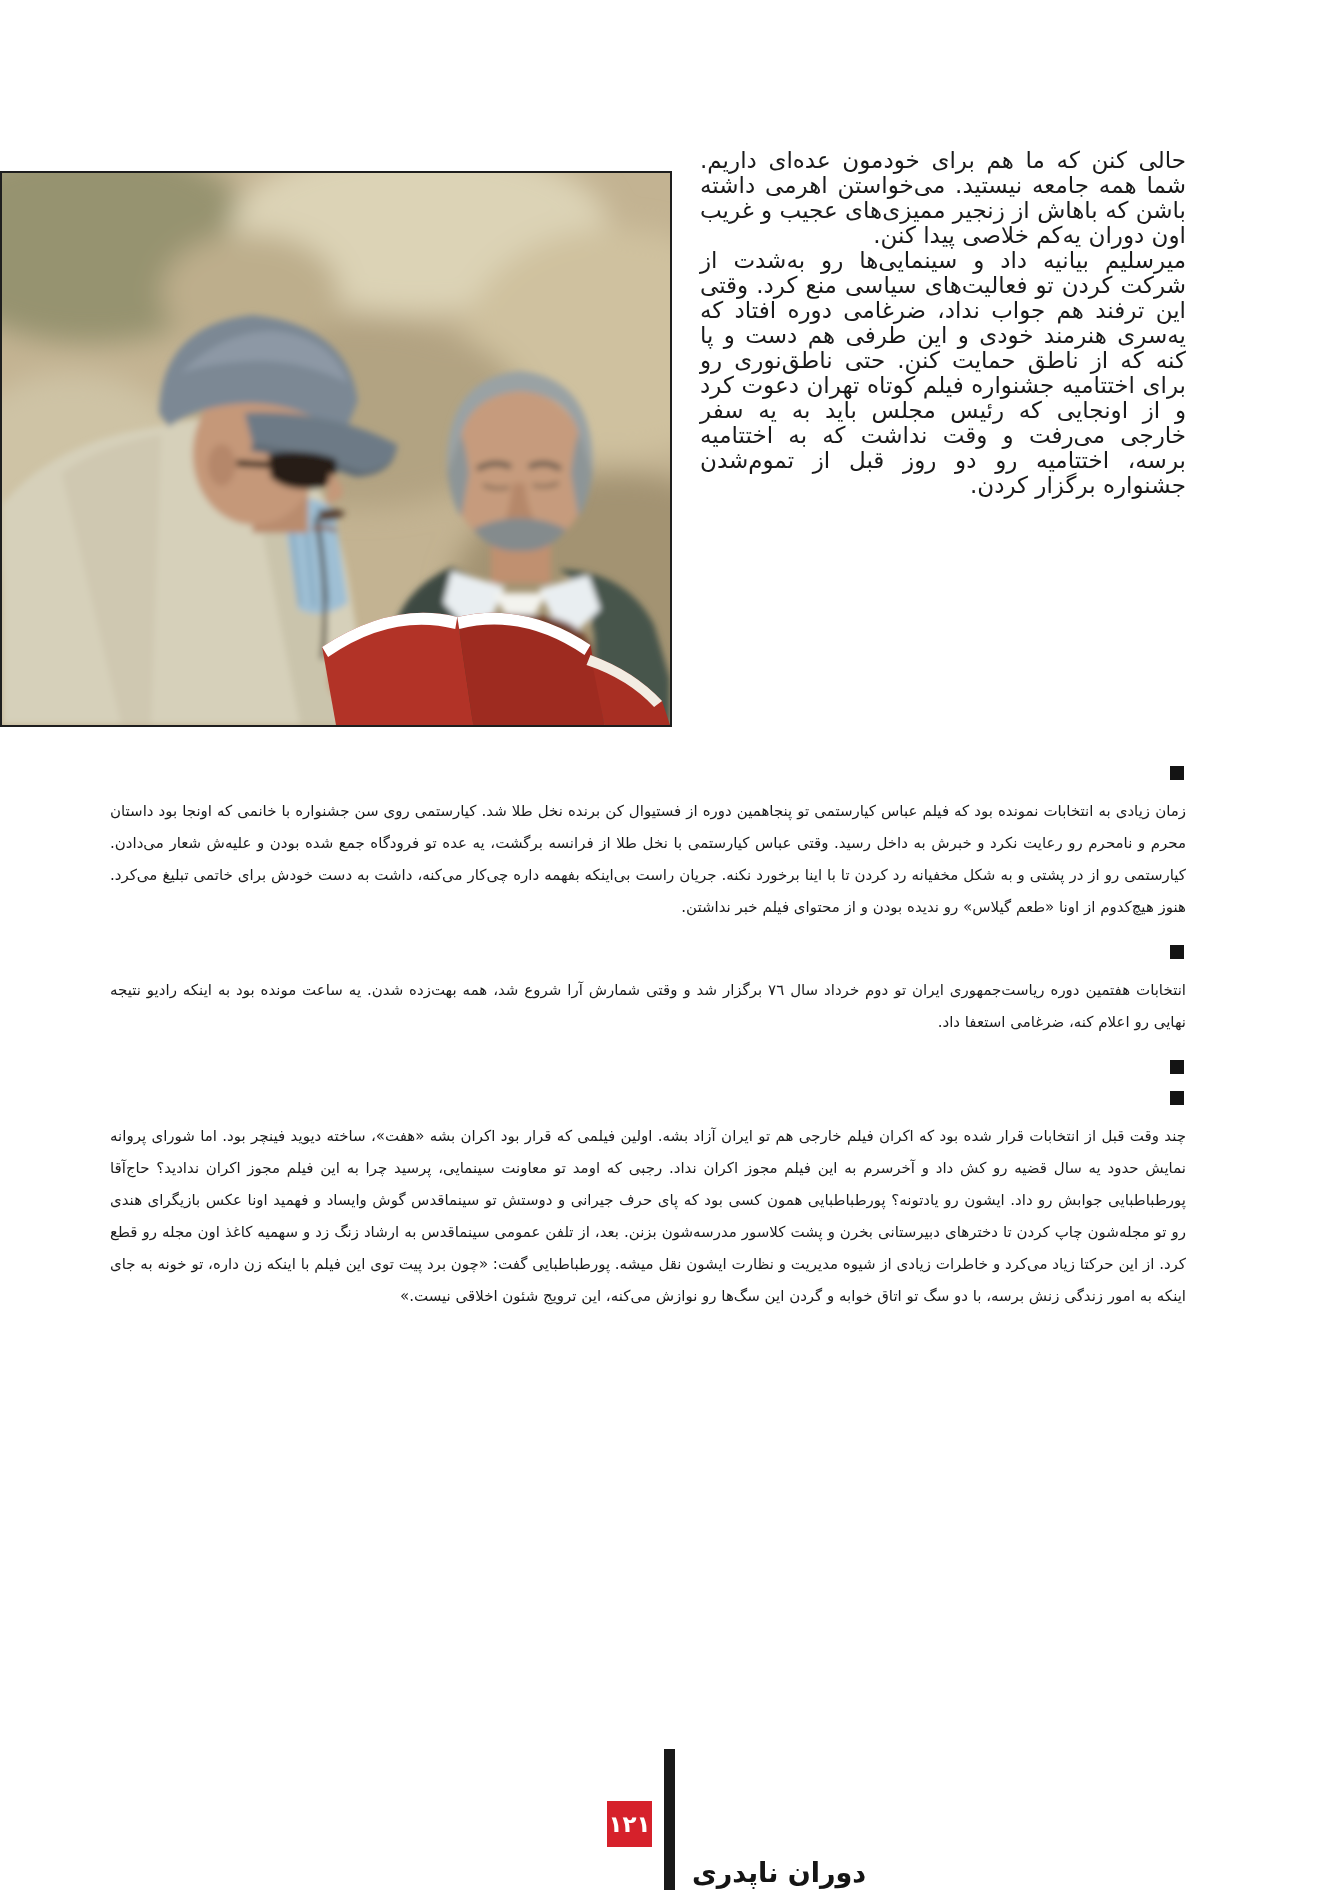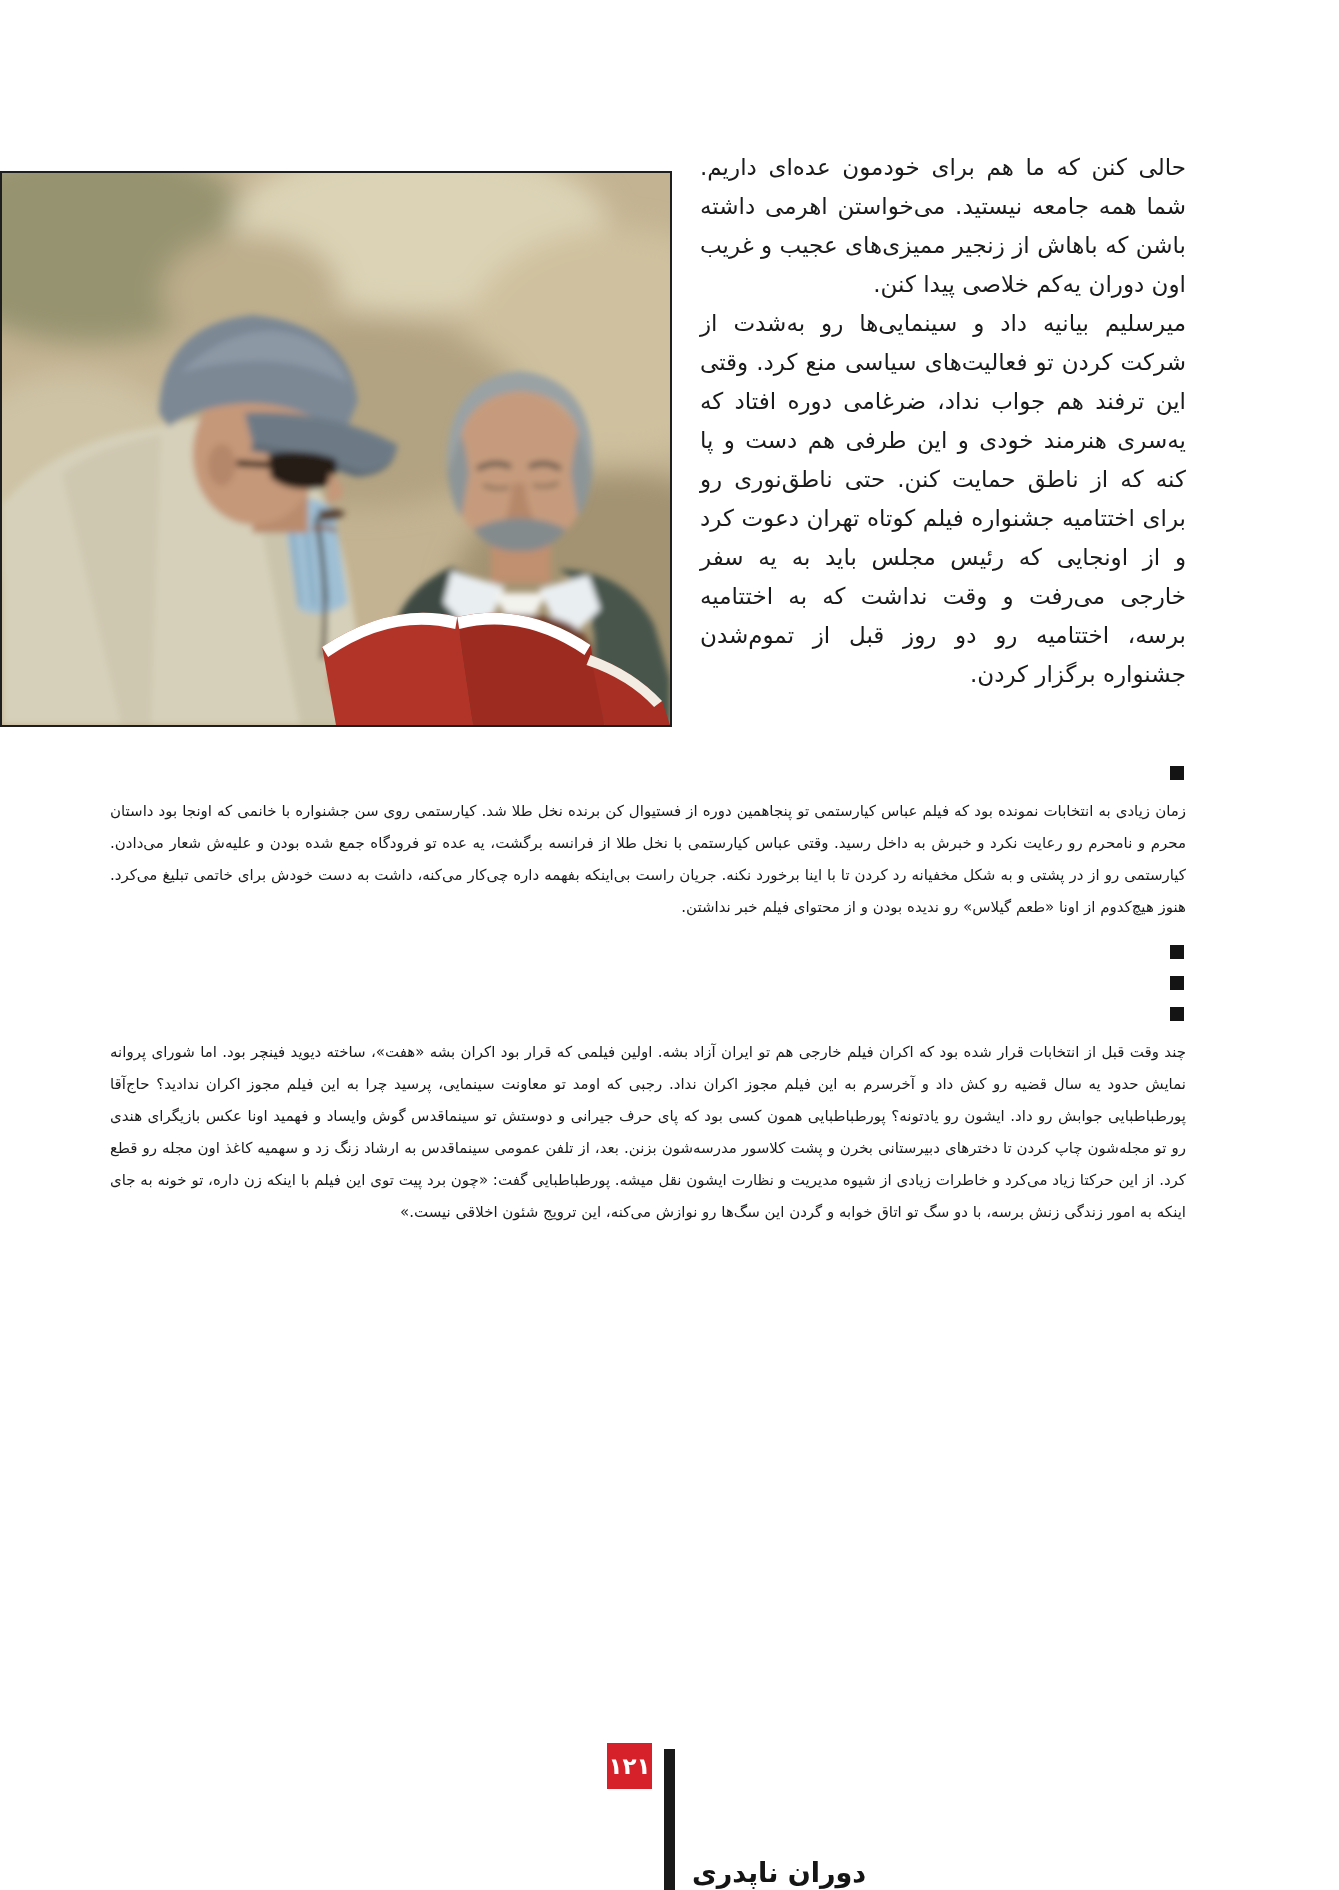--- a/index.html
+++ b/index.html
@@ -32,21 +32,21 @@
 
   
   .intro-col {
     position: absolute;
     top: 148px;
     left: 700px;
     width: 486px;
     direction: rtl;
     text-align: justify;
     font-size: 23px;
-    line-height: 39px;
+    line-height: 25px;
   }
   .intro-col p { margin: 0; }
 
   
   .main-text {
     position: absolute;
     top: 750px;
     left: 110px;
     width: 1076px;
     direction: rtl;
@@ -66,21 +66,21 @@
     height: 14px;
     background: #141414;
   }
   .main-text p { margin: 0 0 2px 0; }
   .main-text .section-end { margin-bottom: 22px; }
 
   
   .page-badge {
     position: absolute;
     left: 607px;
-    top: 1743px;
+    top: 1801px;
     width: 45px;
     height: 46px;
     background: #d6212b;
     color: #ffffff;
     font-weight: bold;
     font-size: 23px;
     display: flex;
     align-items: center;
     justify-content: center;
     direction: rtl;
@@ -206,20 +206,21 @@
 <section class="intro-col">
   <p>حالی کنن که ما هم برای خودمون عده‌ای داریم. شما همه جامعه نیستید. می‌خواستن اهرمی داشته باشن که باهاش از زنجیر ممیزی‌های عجیب و غریب اون دوران یه‌کم خلاصی پیدا کنن.</p>
   <p>میرسلیم بیانیه داد و سینمایی‌ها رو به‌شدت از شرکت کردن تو فعالیت‌های سیاسی منع کرد. وقتی این ترفند هم جواب نداد، ضرغامی دوره افتاد که یه‌سری هنرمند خودی و این طرفی هم دست و پا کنه که از ناطق حمایت کنن. حتی ناطق‌نوری رو برای اختتامیه جشنواره فیلم کوتاه تهران دعوت کرد و از اونجایی که رئیس مجلس باید به یه سفر خارجی می‌رفت و وقت نداشت که به اختتامیه برسه، اختتامیه رو دو روز قبل از تموم‌شدن جشنواره برگزار کردن.</p>
 </section>
 
 <section class="main-text">
   <div class="bullet-row"><span class="bullet"></span></div>
   <p class="section-end">زمان زیادی به انتخابات نمونده بود که فیلم عباس کیارستمی تو پنجاهمین دوره از فستیوال کن برنده نخل طلا شد. کیارستمی روی سن جشنواره با خانمی که اونجا بود داستان محرم و نامحرم رو رعایت نکرد و خبرش به داخل رسید. وقتی عباس کیارستمی با نخل طلا از فرانسه برگشت، یه عده تو فرودگاه جمع شده بودن و علیه‌ش شعار می‌دادن. کیارستمی رو از در پشتی و به شکل مخفیانه رد کردن تا با اینا برخورد نکنه. جریان راست بی‌اینکه بفهمه داره چی‌کار می‌کنه، داشت به دست خودش برای خاتمی تبلیغ می‌کرد. هنوز هیچ‌کدوم از اونا «طعم گیلاس» رو ندیده بودن و از محتوای فیلم خبر نداشتن.</p>
 
   <div class="bullet-row"><span class="bullet"></span></div>
+  <p class="section-end">انتخابات هفتمین دوره ریاست‌جمهوری ایران تو دوم خرداد سال ٧٦ برگزار شد و وقتی شمارش آرا شروع شد، همه بهت‌زده شدن. یه ساعت مونده بود به اینکه رادیو نتیجه نهایی رو اعلام کنه، ضرغامی استعفا داد.</p>
 
   <div class="bullet-row"><span class="bullet"></span></div>
 
   <div class="bullet-row"><span class="bullet"></span></div>
   <p>چند وقت قبل از انتخابات قرار شده بود که اکران فیلم خارجی هم تو ایران آزاد بشه. اولین فیلمی که قرار بود اکران بشه «هفت»، ساخته دیوید فینچر بود. اما شورای پروانه نمایش حدود یه سال قضیه رو کش داد و آخرسرم به این فیلم مجوز اکران نداد. رجبی که اومد تو معاونت سینمایی، پرسید چرا به این فیلم مجوز اکران ندادید؟ حاج‌آقا پورطباطبایی جوابش رو داد. ایشون رو یادتونه؟ پورطباطبایی همون کسی بود که پای حرف جیرانی و دوستش تو سینماقدس گوش وایساد و فهمید اونا عکس بازیگرای هندی رو تو مجله‌شون چاپ کردن تا دخترهای دبیرستانی بخرن و پشت کلاسور مدرسه‌شون بزنن. بعد، از تلفن عمومی سینماقدس به ارشاد زنگ زد و سهمیه کاغذ اون مجله رو قطع کرد. از این حرکتا زیاد می‌کرد و خاطرات زیادی از شیوه مدیریت و نظارت ایشون نقل میشه. پورطباطبایی گفت: «چون برد پیت توی این فیلم با اینکه زن داره، تو خونه به جای اینکه به امور زندگی زنش برسه، با دو سگ تو اتاق خوابه و گردن این سگ‌ها رو نوازش می‌کنه، این ترویج شئون اخلاقی نیست.»</p>
 </section>
 
 <div class="page-badge">
   <span>۱۲۱</span>
 </div>

